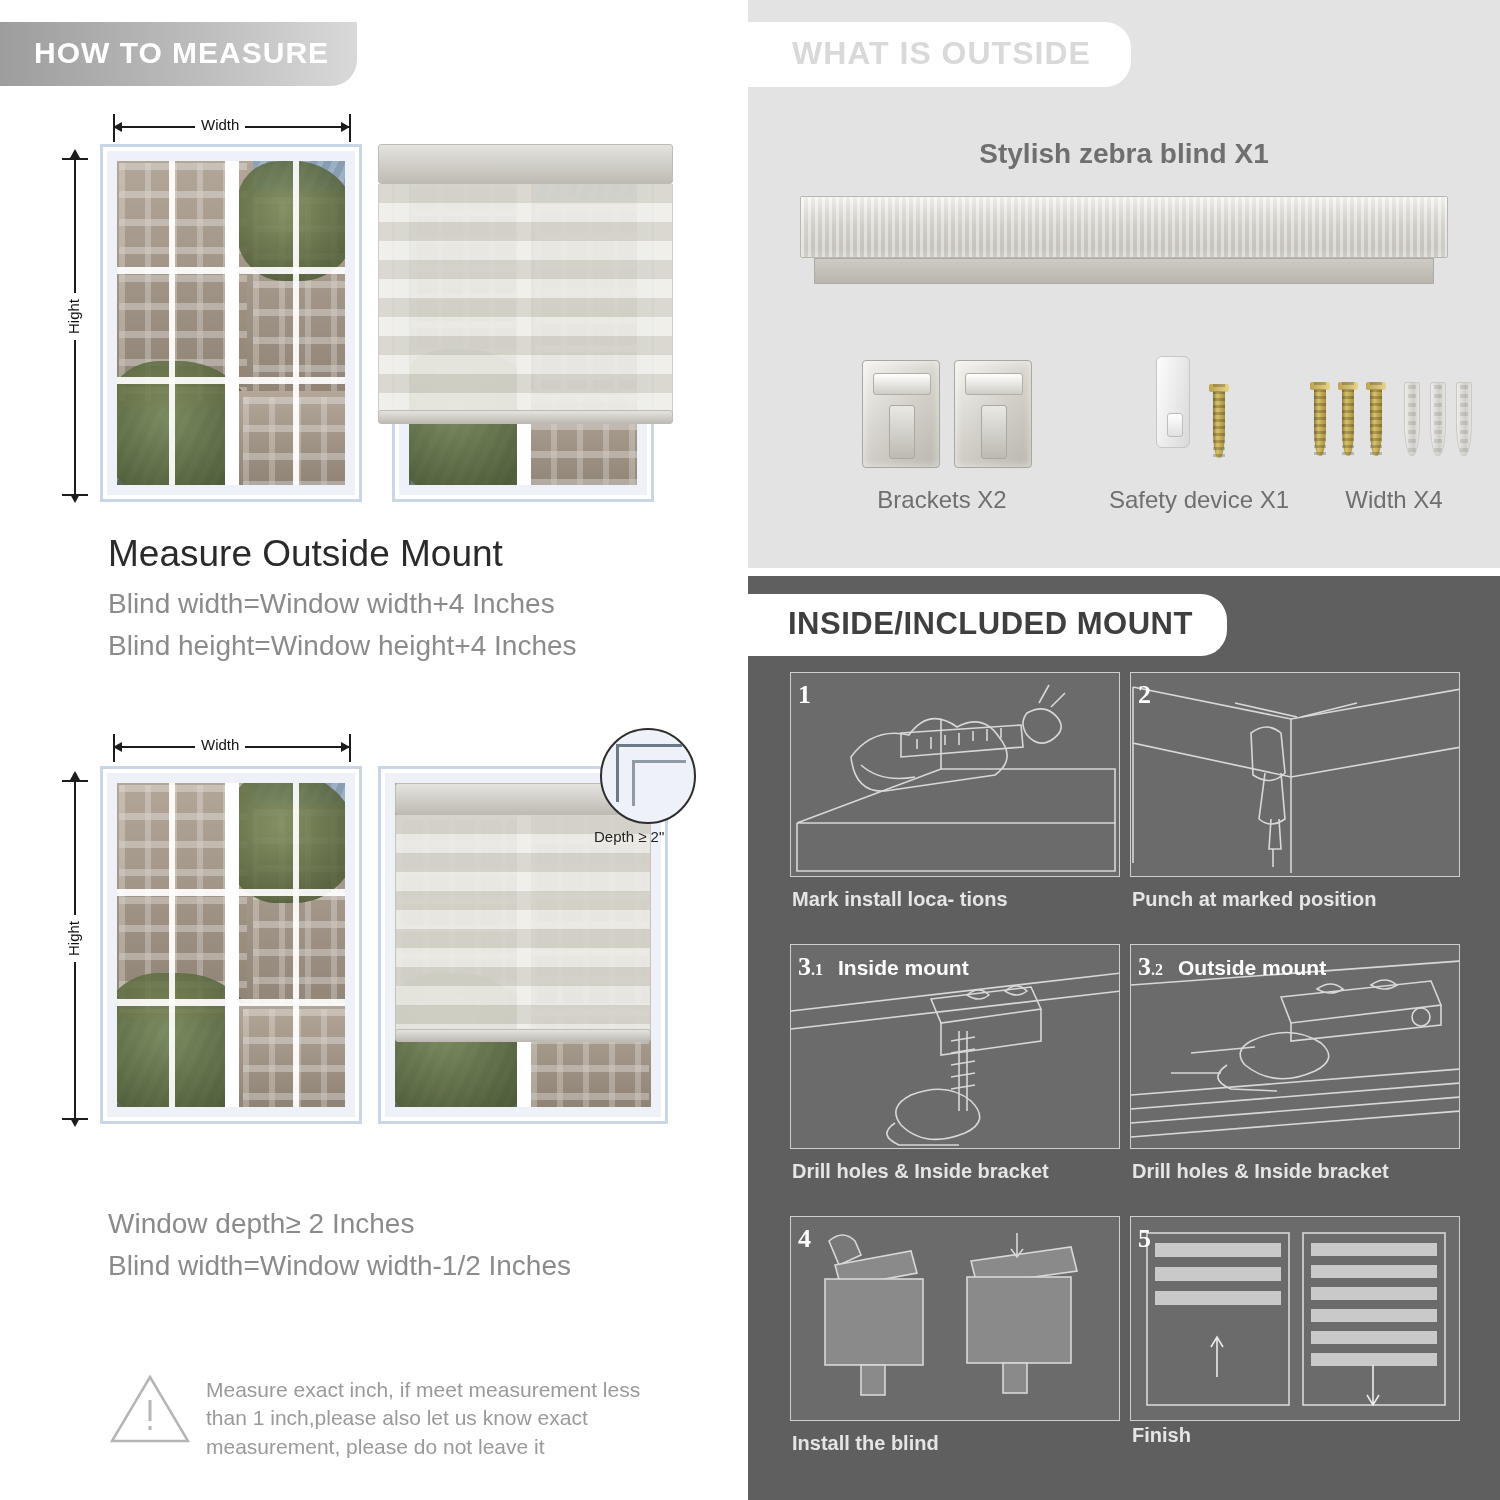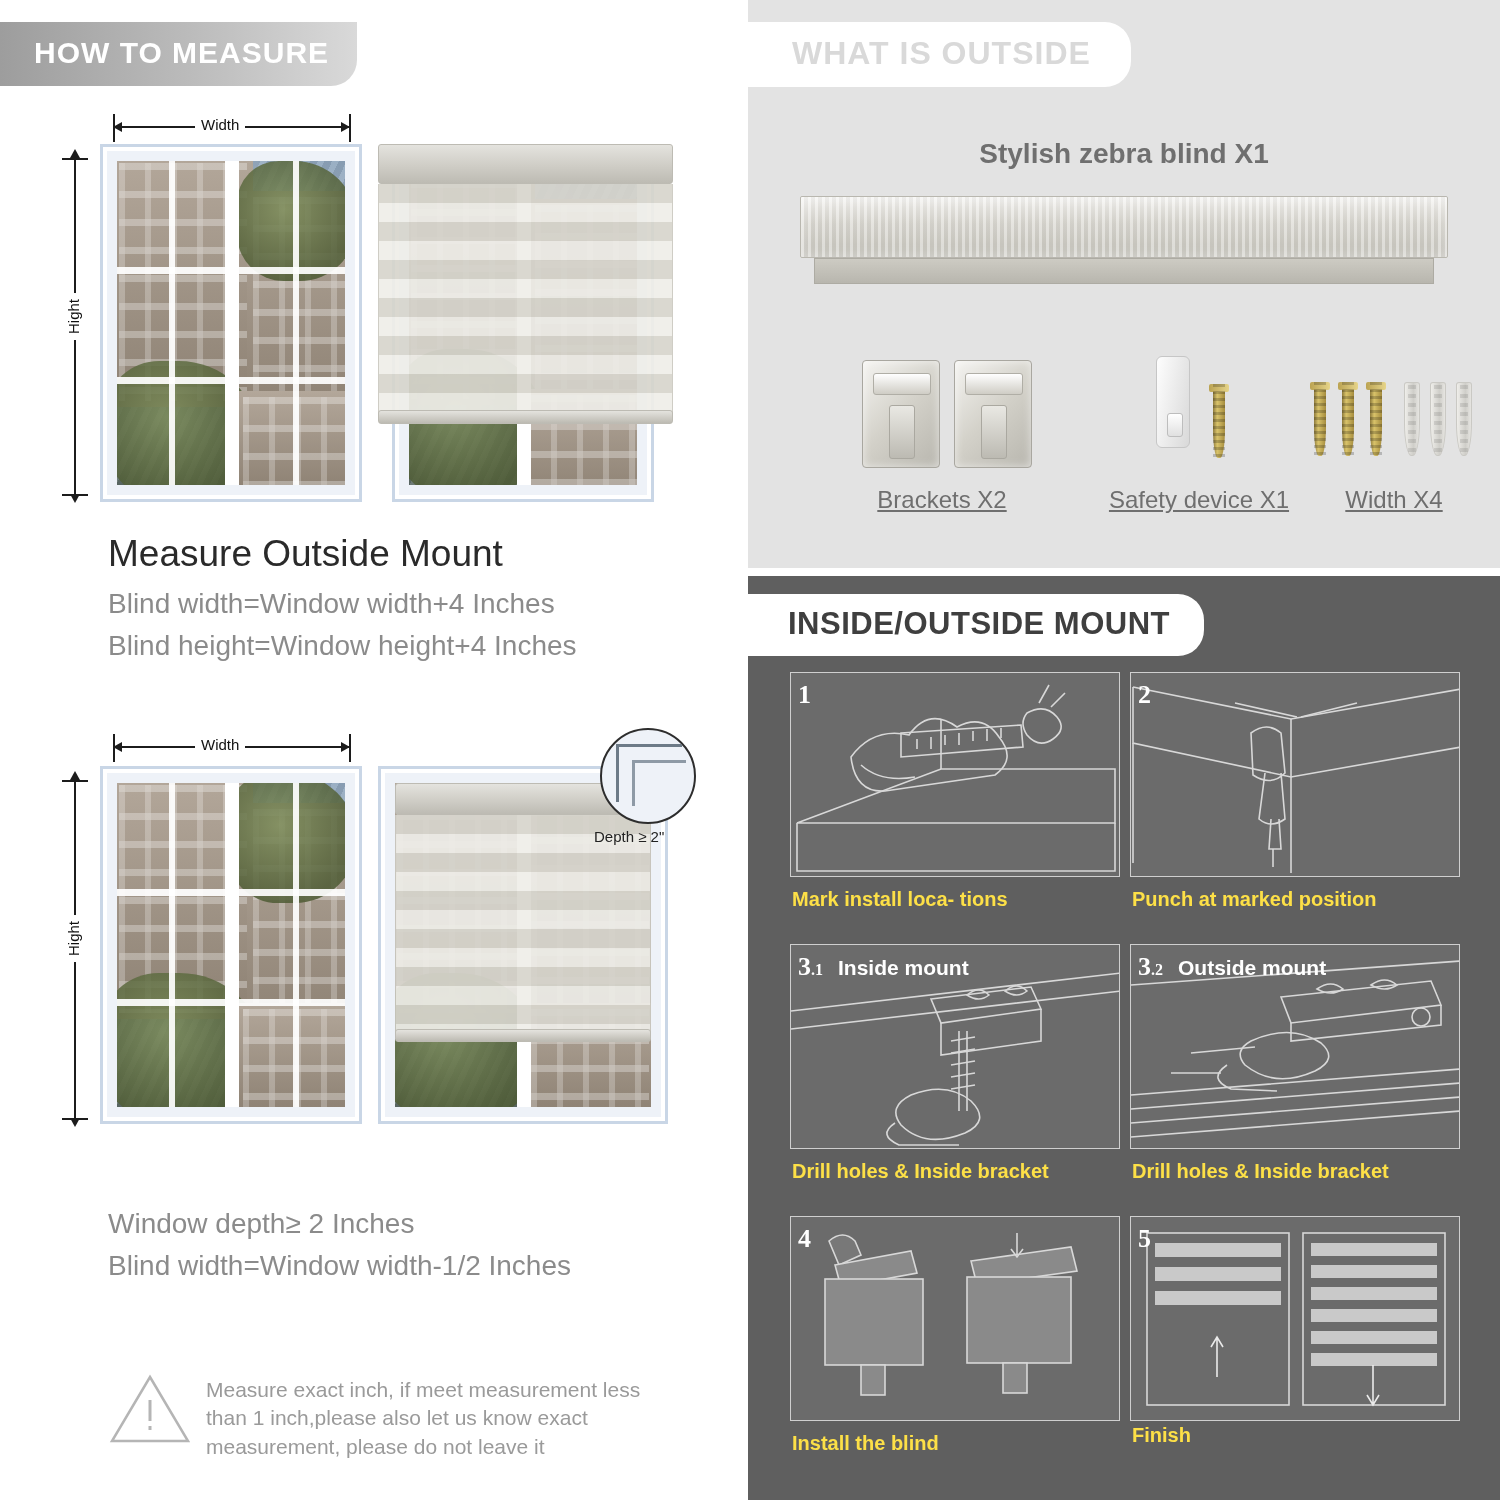--- a/index.html
+++ b/index.html
@@ -177,21 +177,21 @@
   .headrail .top::after{
     content:""; position:absolute; inset:0;
     background: repeating-linear-gradient(90deg, rgba(255,255,255,.35) 0 3px, rgba(0,0,0,.03) 3px 7px);
   }
   .headrail .bot {
     position:absolute; left:14px; top:62px; width:620px; height:26px;
     background: linear-gradient(180deg,#cdcbc3,#b8b6ae);
     border:1px solid #adaba3;
   }
   .part-label {
-    position:absolute; font-size: 24px; color:#6f6f6f; text-align:center;text-decoration:underline;
+    position:absolute; font-size: 24px; color:#6f6f6f; text-align:center;
   }
 
   .bracket {
     position:absolute; width: 78px; height: 108px;
     background: linear-gradient(135deg,#f4f3f0,#d3d1c9 50%,#b8b6ae);
     border:1px solid #a9a7a0;
     border-radius: 4px;
     box-shadow: inset 0 0 10px rgba(255,255,255,.6);
   }
   .bracket::before{
@@ -263,21 +263,21 @@
     position:absolute; left:8px; top:8px;
     font-size: 26px; font-weight:bold; color:#ffffff;
     font-family:"Liberation Serif", serif;
   }
   .step-num small { font-size:16px; }
   .step-inline {
     position:absolute; left:48px; top:12px;
     font-size: 21px; color:#ffffff; font-weight:bold;
   }
   .step-cap {
-    position:absolute; font-size: 20px; color:#fde047; font-weight:bold;
+    position:absolute; font-size: 20px; color:#e5e5e5; font-weight:bold;
   }
   .step-img svg { position:absolute; left:0; top:0; }
 </style>
 </head>
 <body>
 
 <div class="page">
 
   <div class="left-col">
 
@@ -441,21 +441,21 @@
           <div class="head"></div>
         </div>
       <div class="anchor" style="left:100px; top:26px;"></div>
       <div class="anchor" style="left:126px; top:26px;"></div>
       <div class="anchor" style="left:152px; top:26px;"></div>
     </div>
     <div class="part-label" style="left:548px; top:486px; width:196px;">Width X4</div>
   </div>
 
   <div class="mount-panel">
-    <div class="badge-white2">INSIDE/OUTSIDE MOUNT</div>
+    <div class="badge-white2">INSIDE/INCLUDED MOUNT</div>
 
     <div class="step" style="left:42px; top:96px; width:330px; height:262px;">
       <div class="step-img" style="width:330px; height:205px;">
         <svg width="330" height="205" viewBox="0 0 330 205">
           <g fill="none" stroke="#d8d8d8" stroke-width="1.6">
             <path d="M6 150 L150 96 L324 96 L324 150 Z"></path>
             <path d="M6 150 L6 198 L324 198 L324 150"></path>
             <path d="M150 96 L150 46"></path>
             <path d="M60 84 q22-30 58-22 q20-28 48-8 q26-14 42 10 q18 22 -4 38 l-110 16 q-30 2 -34-34z"></path>
             <path d="M70 92 q20 18 54 12"></path>

